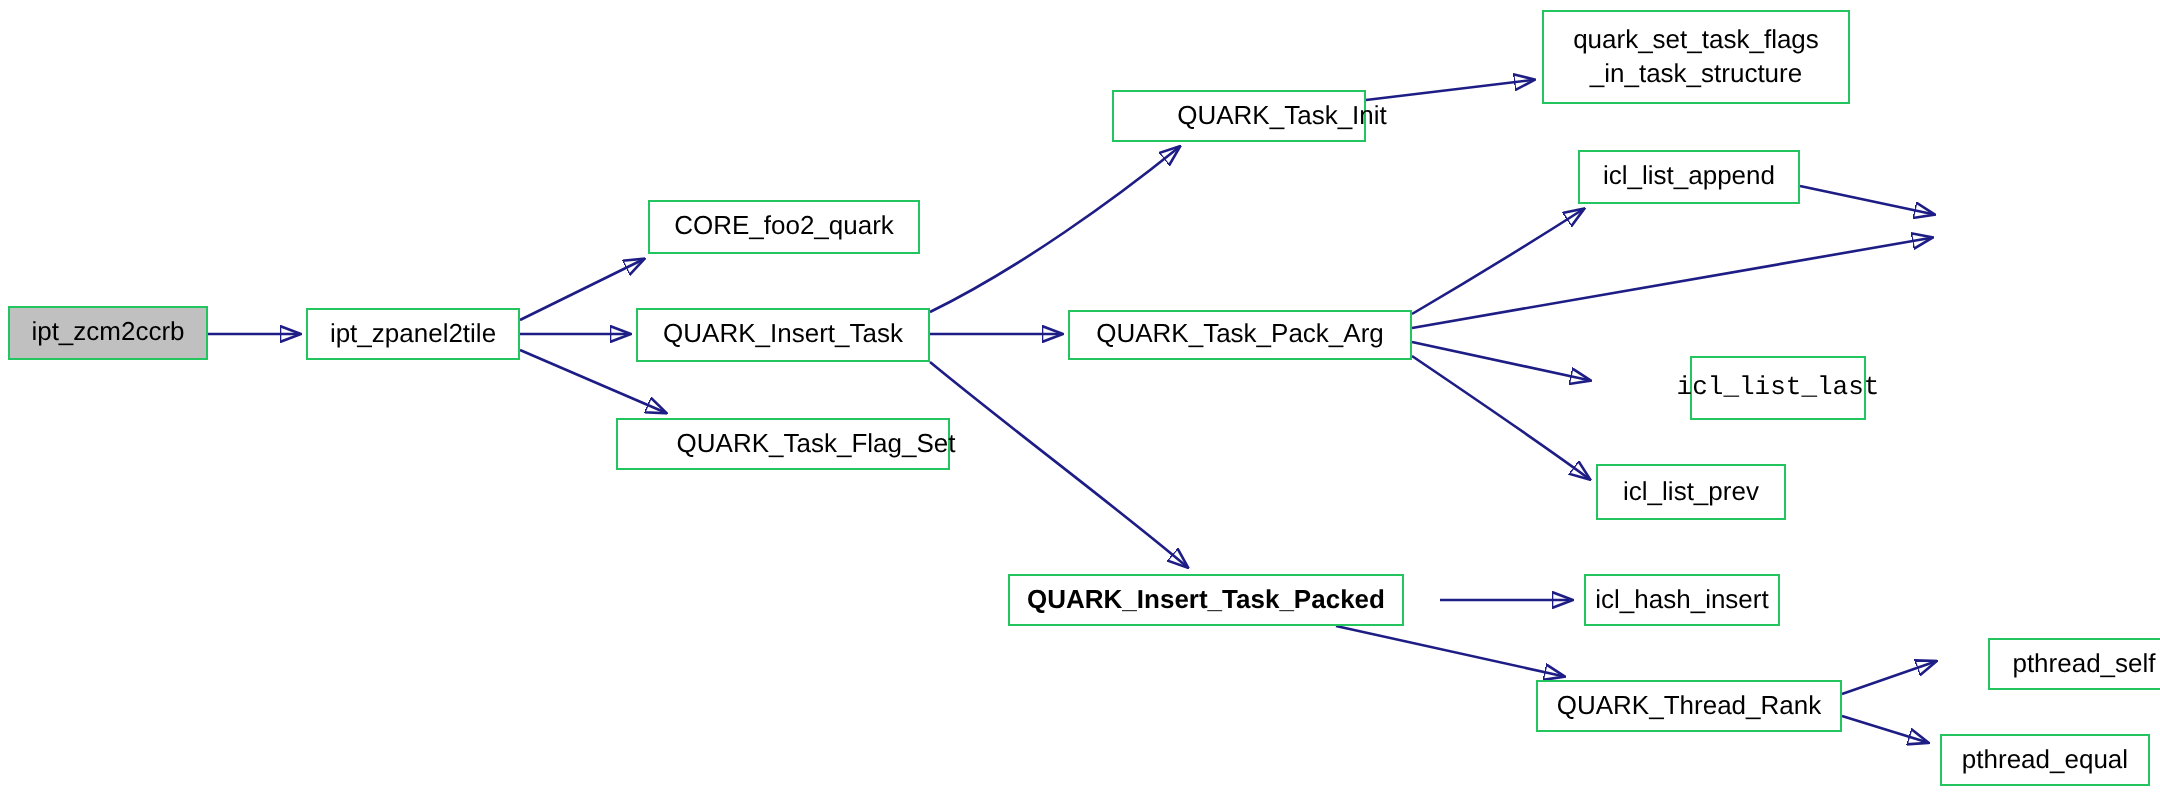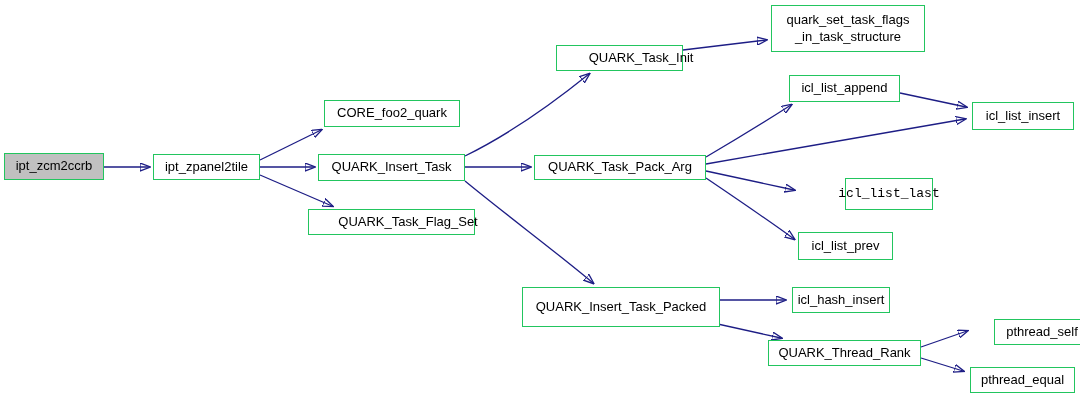--- a/index.html
+++ b/index.html
@@ -89,27 +89,26 @@
 
   <div class="node" style="left:556px; top:45px; width:127px; height:26px;padding-left:43px;">QUARK_Task_Init</div>
 
   <div class="node" style="left:771px; top:5px; width:154px; height:47px;">quark_set_task_flags
 _in_task_structure</div>
 
   <div class="node" style="left:534px; top:155px; width:172px; height:25px;">QUARK_Task_Pack_Arg</div>
 
   <div class="node" style="left:789px; top:75px; width:111px; height:27px;">icl_list_append</div>
 
-  <div class="node" style="left:972px; top:102px; width:102px; height:28px;">icl_list_insert</div>
 
   <div class="node" style="left:845px; top:178px; width:88px; height:32px;font-family:Liberation Mono, monospace;">icl_list_last</div>
 
   <div class="node" style="left:798px; top:232px; width:95px; height:28px;">icl_list_prev</div>
 
-  <div class="node" style="left:522px; top:287px; width:198px; height:40px;">QUARK_Insert_Task_Packed</div>
+  <div class="node" style="left:504px; top:287px; width:198px; height:26px;font-weight:bold;">QUARK_Insert_Task_Packed</div>
 
   <div class="node" style="left:792px; top:287px; width:98px; height:26px;">icl_hash_insert</div>
 
   <div class="node" style="left:768px; top:340px; width:153px; height:26px;">QUARK_Thread_Rank</div>
 
   <div class="node" style="left:974px; top:319px; width:96px; height:26px;margin-left:20px;">pthread_self</div>
 
   <div class="node" style="left:970px; top:367px; width:105px; height:26px;">pthread_equal</div>
 
 </div>

